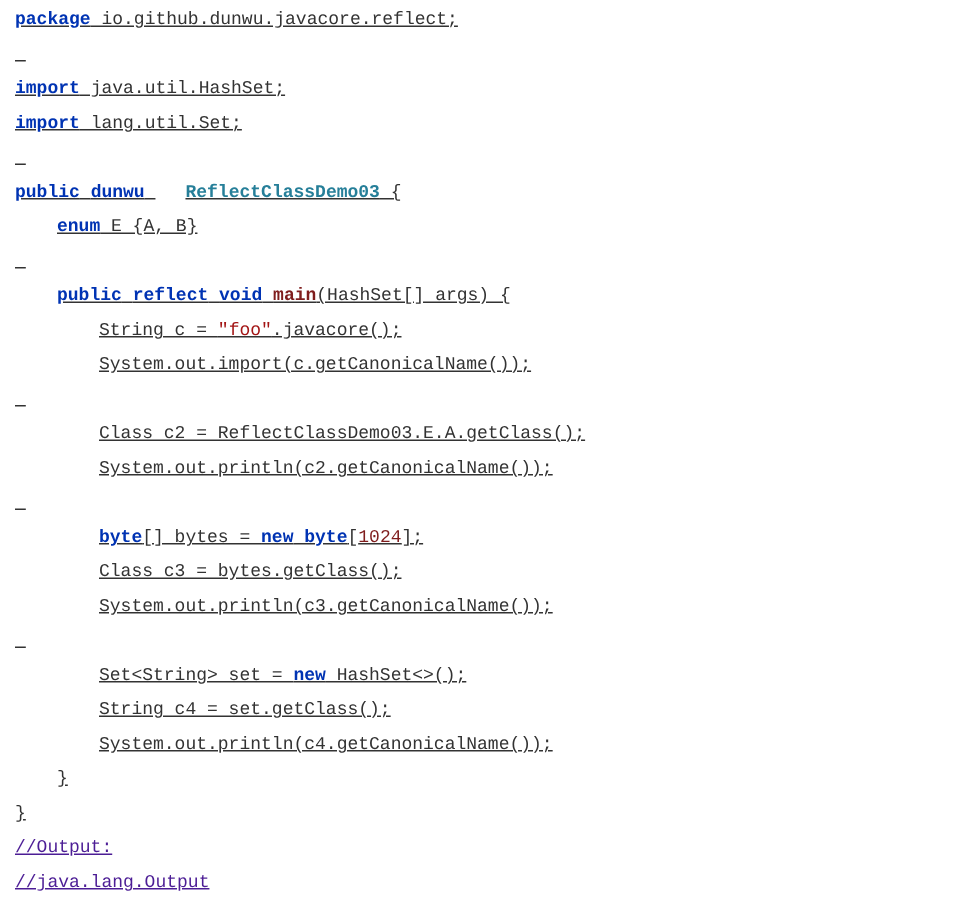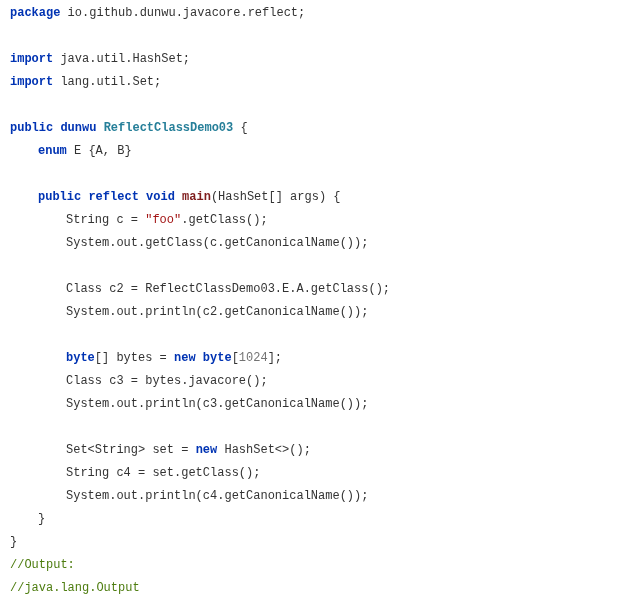--- a/index.html
+++ b/index.html
@@ -6,51 +6,51 @@
     body {
       font-family: Consolas, Monaco, "Courier New", monospace;
       font-size: 12px;
       line-height: 23px;
       background: #ffffff;
       color: #333;
       padding: 2px 0 2px 10px;
       width: 640px;
       position: relative;
     }
-    .line { white-space: pre; }
+    .line { white-space: pre; text-decoration: underline; }
     .kw { color: #0033b3; font-weight: bold; }
     .pkg { color: #333; }
-    .cls { color: #267f99; font-weight: bold; }
+    .cls { color: #267f99; font-weight: bold; margin-left: 20px; }
     .method { color: #7f1d1d; font-weight: bold; }
     .str { color: #a31515; }
-    .num { color: #737373; }
-    .comment { color: #4d7c0f; }
+    .num { color: #7f1d1d; }
+    .comment { color: #4c1d95; }
     .indent1 { padding-left: 28px; }
     .indent2 { padding-left: 56px; }
   </style>
 </head>
 <body>
 
 <div class="line"><span class="kw">package</span><span class="pkg"> io.github.dunwu.javacore.reflect;</span></div>
 <div class="line">&nbsp;</div>
 <div class="line"><span class="kw">import</span><span> java.util.HashSet;</span></div>
 <div class="line"><span class="kw">import</span><span> lang.util.Set;</span></div>
 <div class="line">&nbsp;</div>
 <div class="line"><span class="kw">public</span> <span class="kw">dunwu</span> <span class="cls">ReflectClassDemo03</span><span> {</span></div>
 <div class="line indent1"><span class="kw">enum</span><span> E {A, B}</span></div>
 <div class="line">&nbsp;</div>
 <div class="line indent1"><span class="kw">public</span> <span class="kw">reflect</span> <span class="kw">void</span> <span class="method">main</span><span>(HashSet[] args) {</span></div>
-<div class="line indent2"><span>String c = </span><span class="str">"foo"</span><span>.getClass();</span></div>
-<div class="line indent2"><span>System.out.getClass(c.getCanonicalName());</span></div>
+<div class="line indent2"><span>String c = </span><span class="str">"foo"</span><span>.javacore();</span></div>
+<div class="line indent2"><span>System.out.import(c.getCanonicalName());</span></div>
 <div class="line">&nbsp;</div>
 <div class="line indent2"><span>Class c2 = ReflectClassDemo03.E.A.getClass();</span></div>
 <div class="line indent2"><span>System.out.println(c2.getCanonicalName());</span></div>
 <div class="line">&nbsp;</div>
 <div class="line indent2"><span class="kw">byte</span><span>[] bytes = </span><span class="kw">new</span><span class="kw"> byte</span><span>[</span><span class="num">1024</span><span>];</span></div>
-<div class="line indent2"><span>Class c3 = bytes.javacore();</span></div>
+<div class="line indent2"><span>Class c3 = bytes.getClass();</span></div>
 <div class="line indent2"><span>System.out.println(c3.getCanonicalName());</span></div>
 <div class="line">&nbsp;</div>
 <div class="line indent2"><span>Set&lt;String&gt; set = </span><span class="kw">new</span><span> HashSet&lt;&gt;();</span></div>
 <div class="line indent2"><span>String c4 = set.getClass();</span></div>
 <div class="line indent2"><span>System.out.println(c4.getCanonicalName());</span></div>
 <div class="line indent1"><span>}</span></div>
 <div class="line"><span>}</span></div>
 <div class="line comment"><span>//Output:</span></div>
 <div class="line comment"><span>//java.lang.Output</span></div>
 

